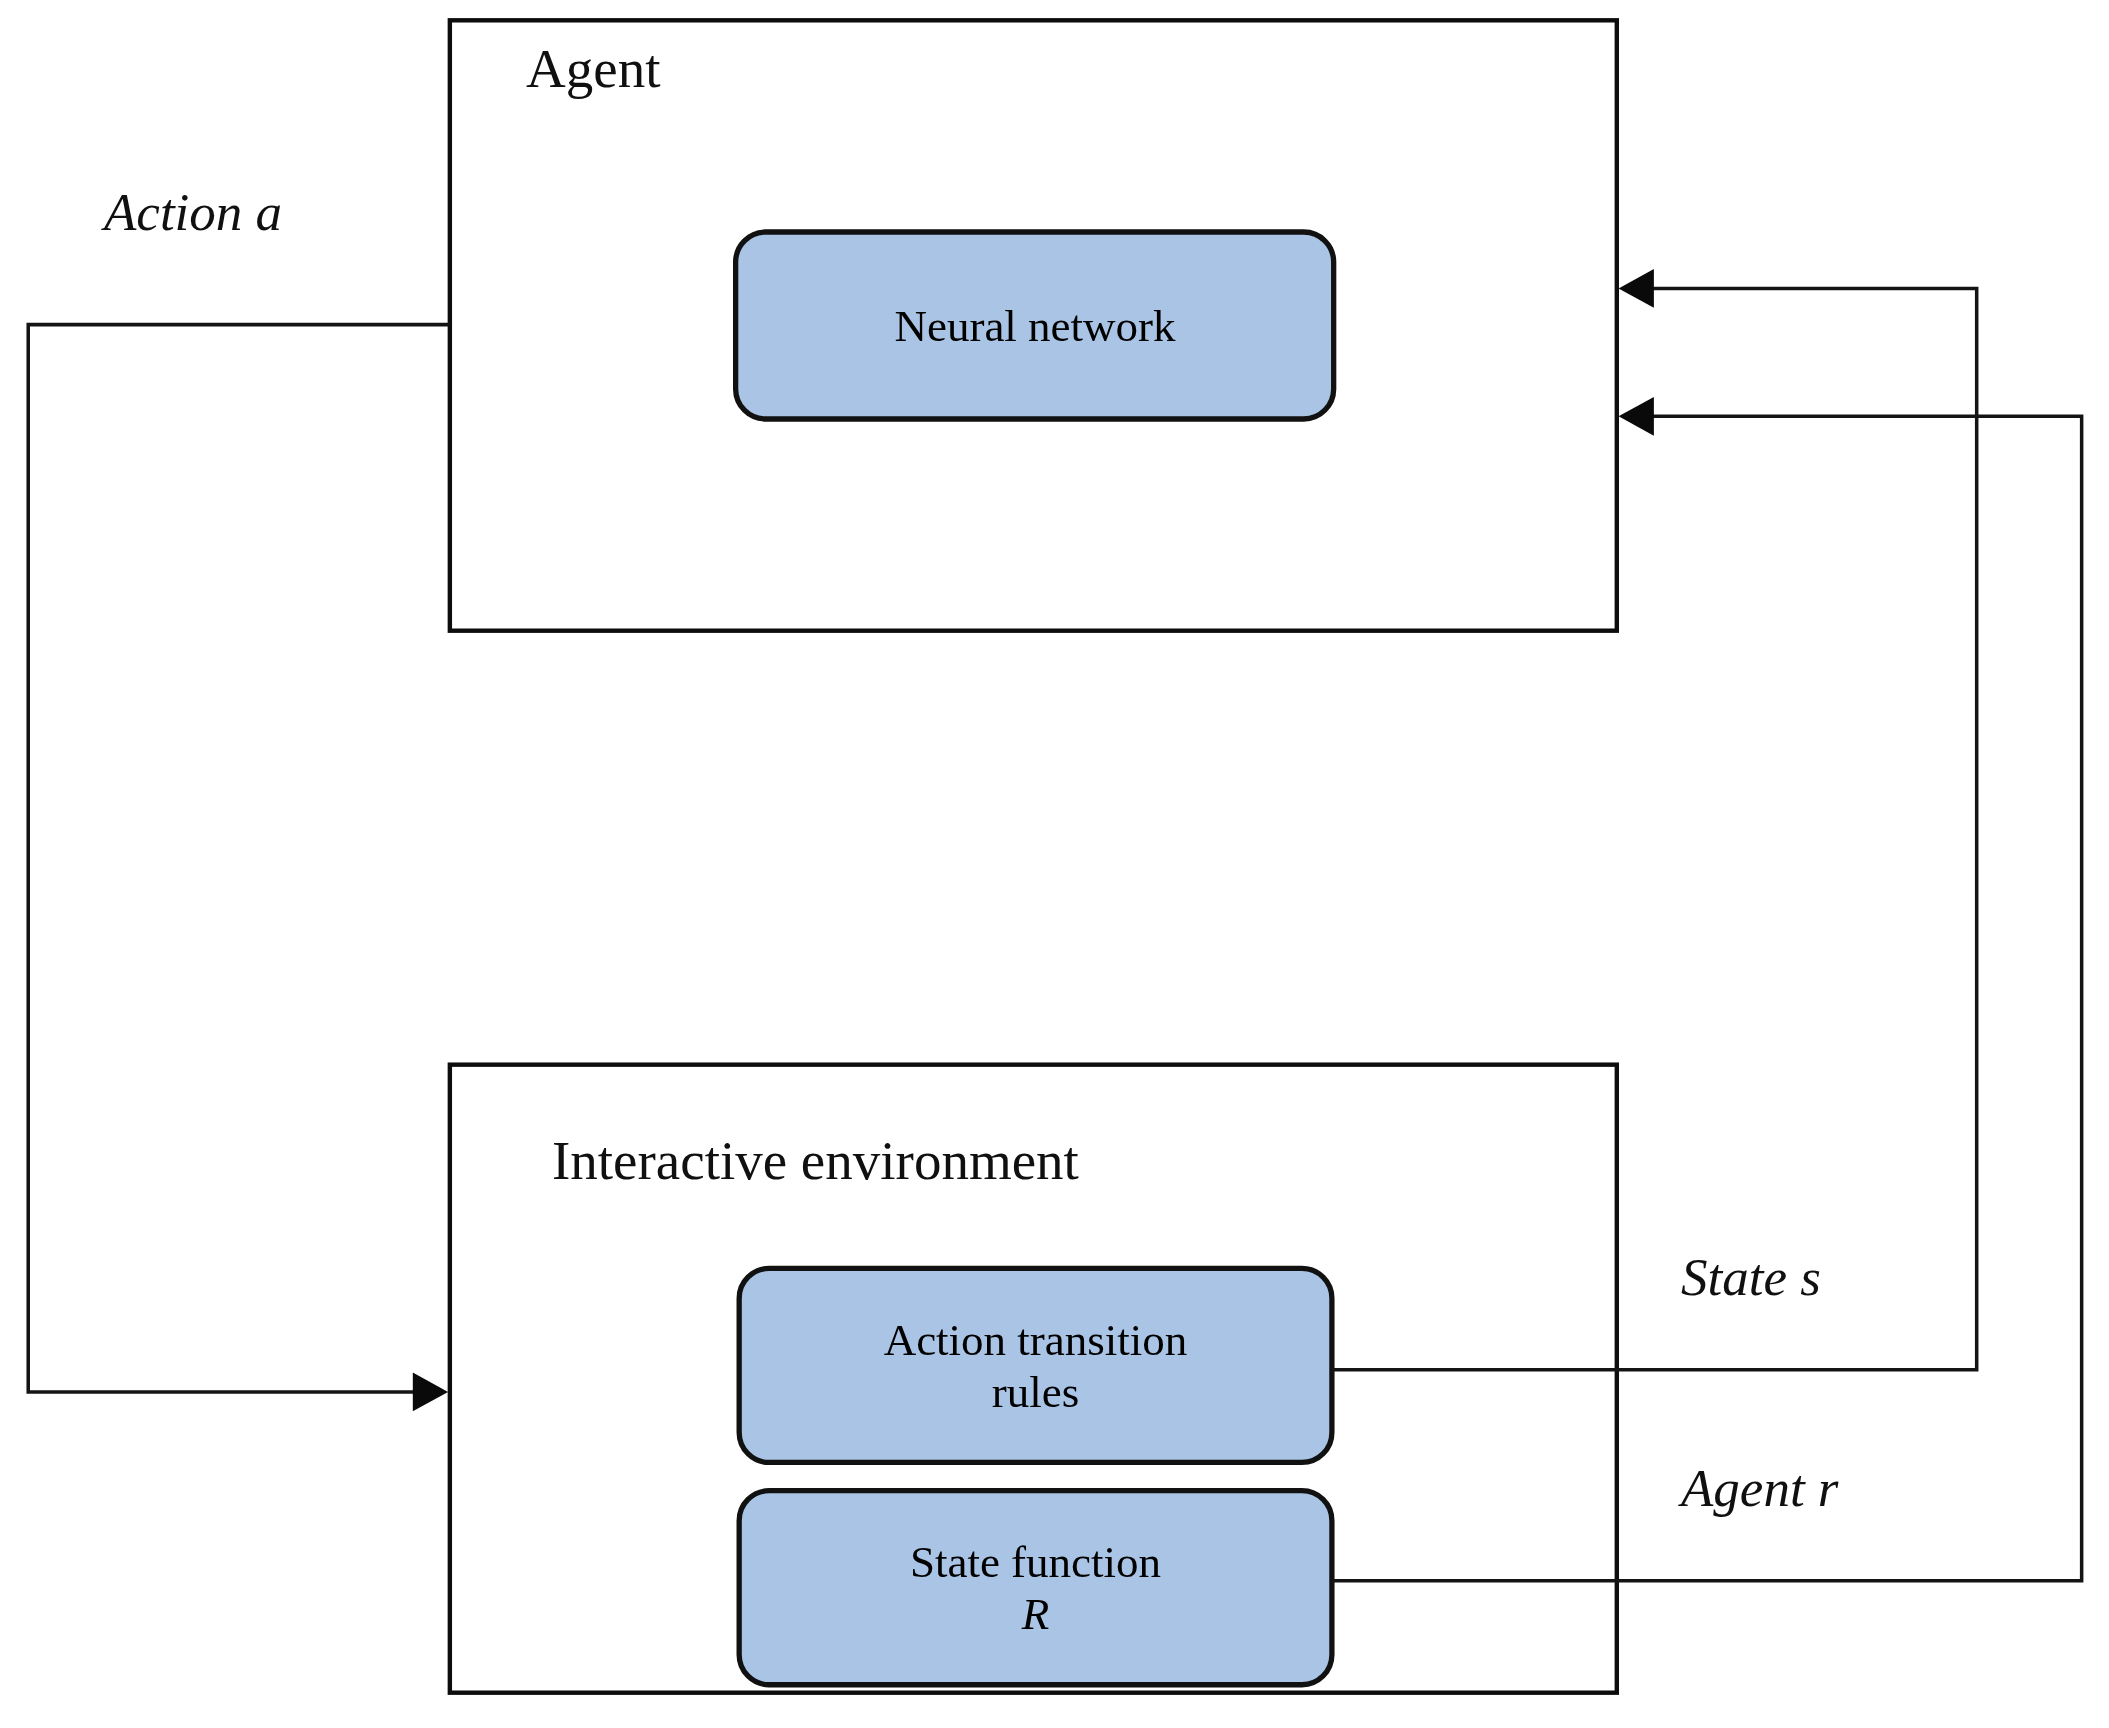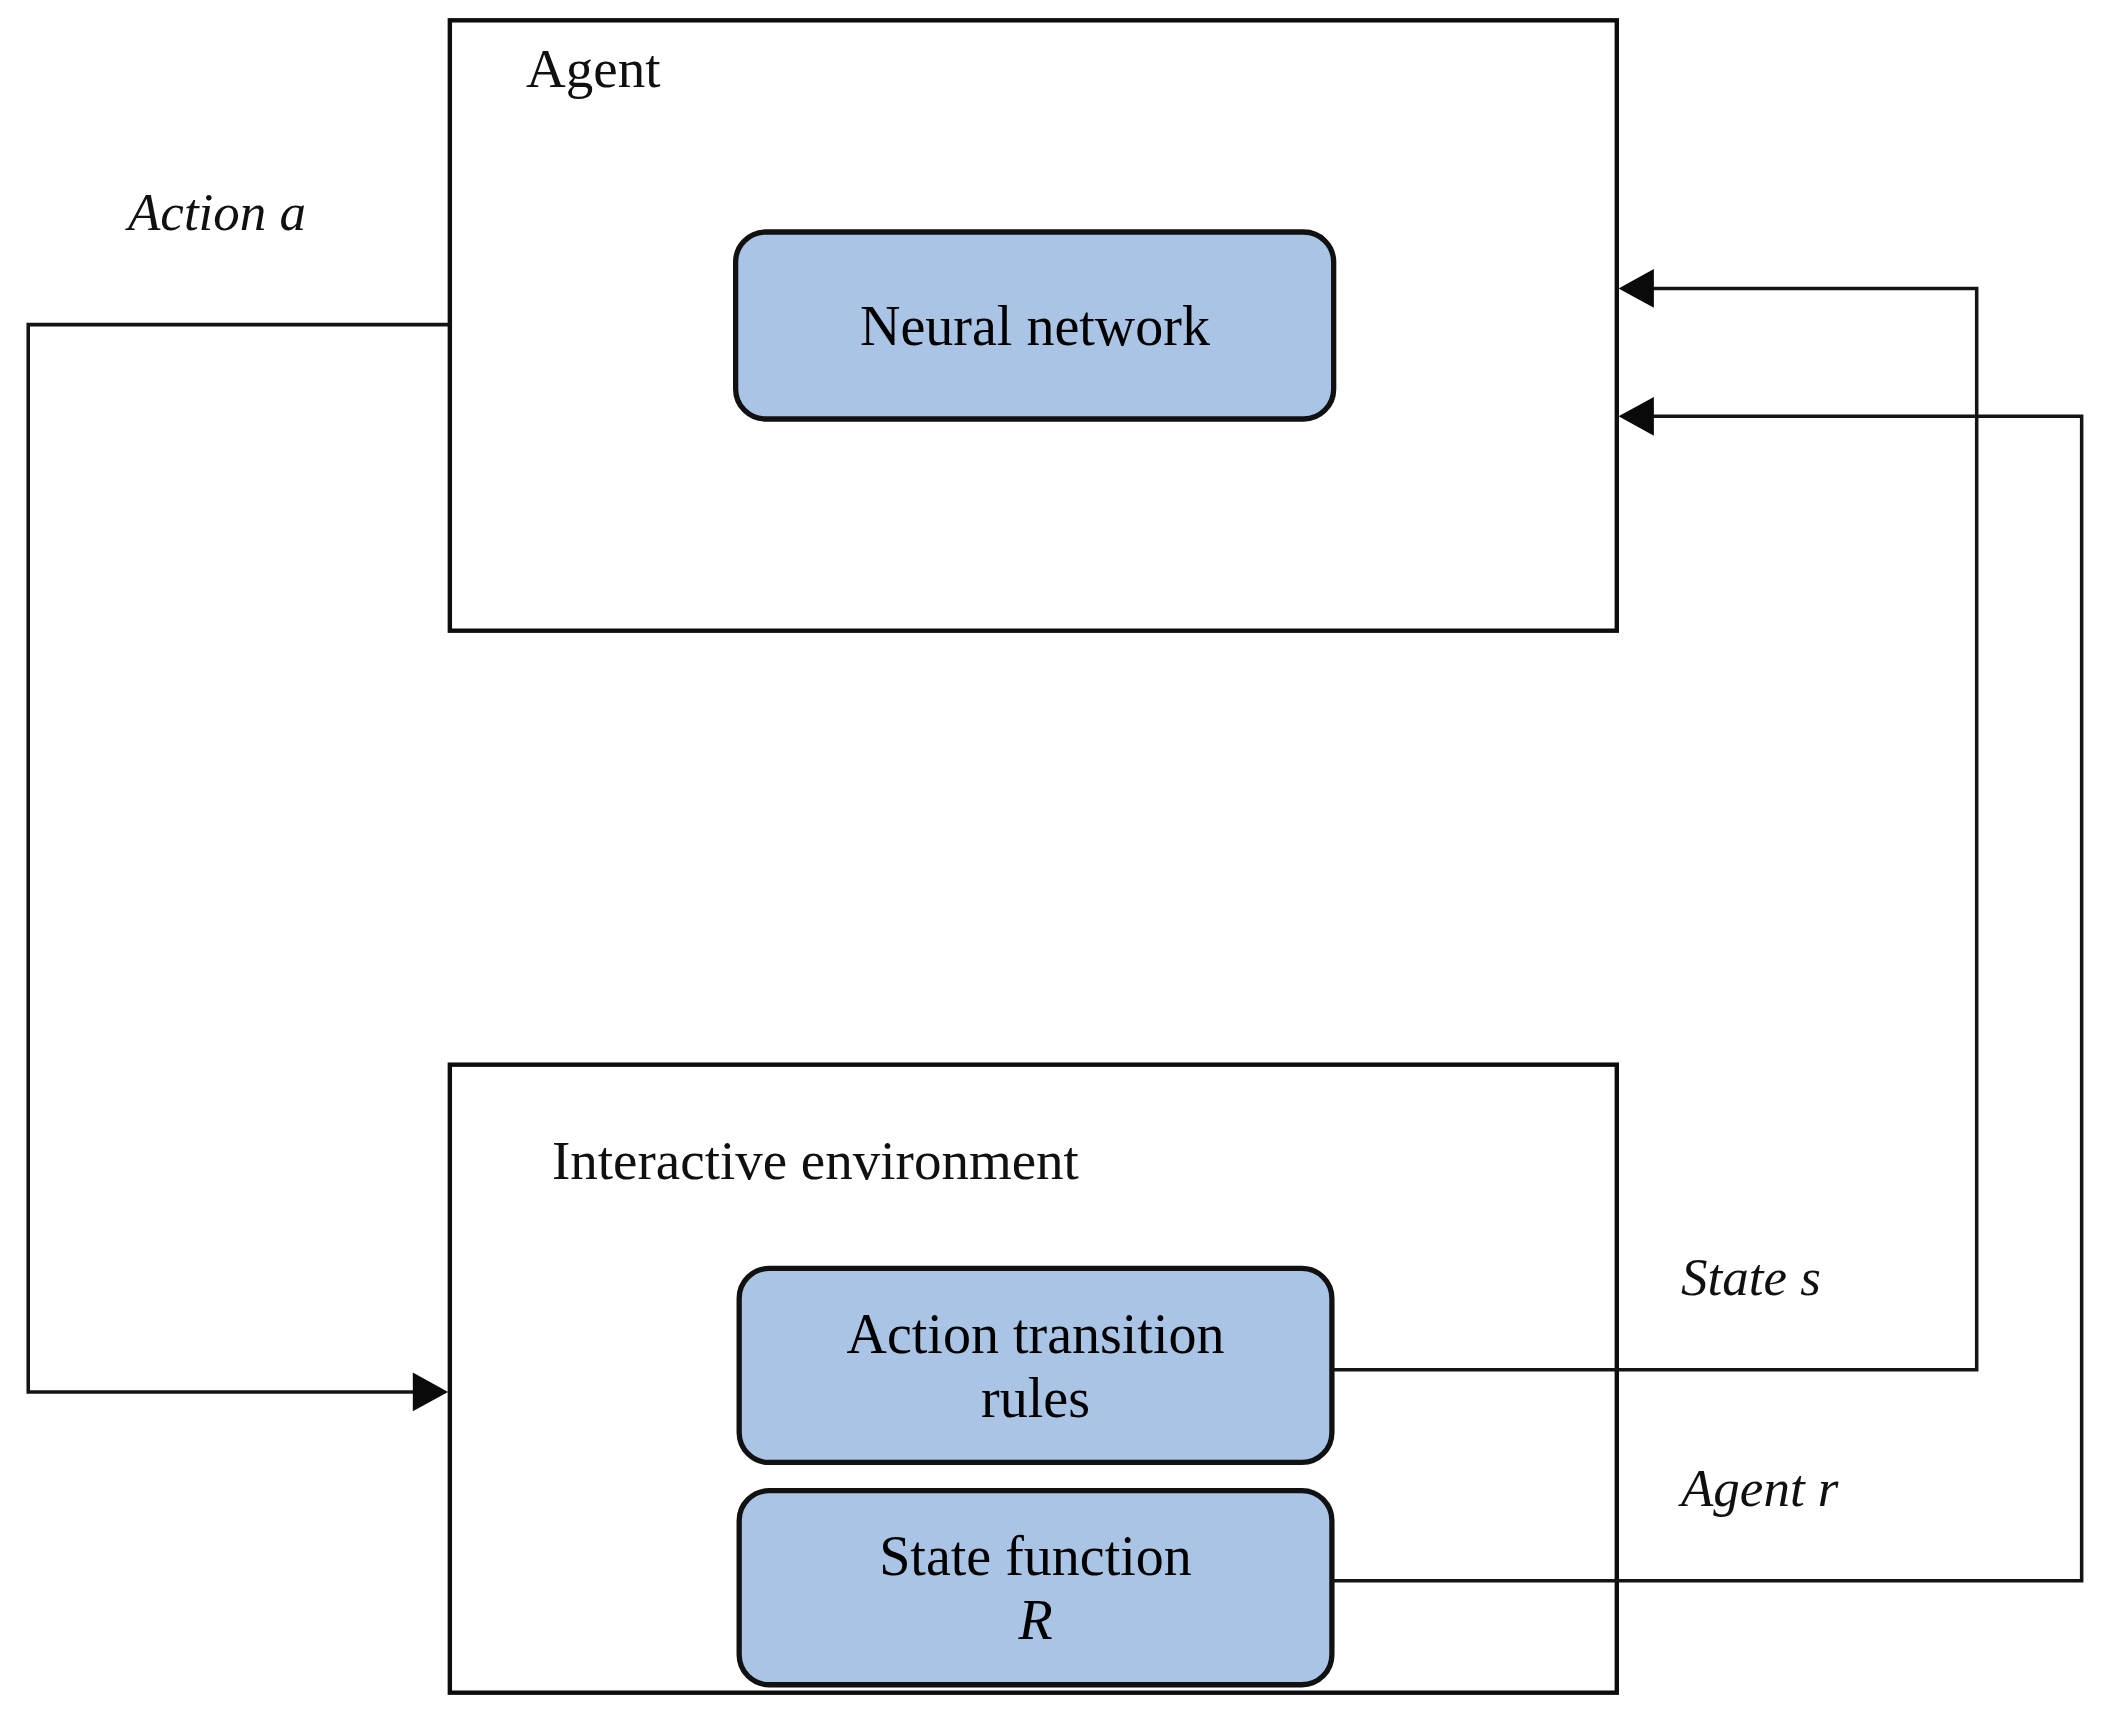--- a/index.html
+++ b/index.html
@@ -50,21 +50,21 @@
     color: #101010;
     white-space: pre;
     line-height: 1.18;
     font-family: "Liberation Serif", "DejaVu Serif", serif;
   }
   .container-title {
     font-size: 55px;
     font-weight: 400;
   }
   .node-label {
-    font-size: 56px;
+    font-size: 45px;
     font-weight: 400;
     text-align: center;
     width: 100%;
   }
   .node-label-wrap {
     position: absolute;
     display: flex;
     align-items: center;
     justify-content: center;
     flex-direction: column;
@@ -117,20 +117,20 @@
   <div class="node-label-wrap" style="left:739px; top:1269px; width:593px; height:194px;">
     <div class="node-label">Action transition</div>
     <div class="node-label">rules</div>
   </div>
 
   <div class="node-label-wrap" style="left:739px; top:1491px; width:593px; height:194px;">
     <div class="node-label">State function</div>
     <div class="node-label italic-sym">R</div>
   </div>
 
-  <div class="txt edge-label" style="left:104px; top:181px;margin-left:24px;">Action a</div>
+  <div class="txt edge-label" style="left:104px; top:181px;">Action a</div>
 
   <div class="txt edge-label" style="left:1681px; top:1246px;">State s</div>
 
   <div class="txt edge-label" style="left:1681px; top:1457px;">Agent r</div>
 
 </div>
 
 
 </body></html>

